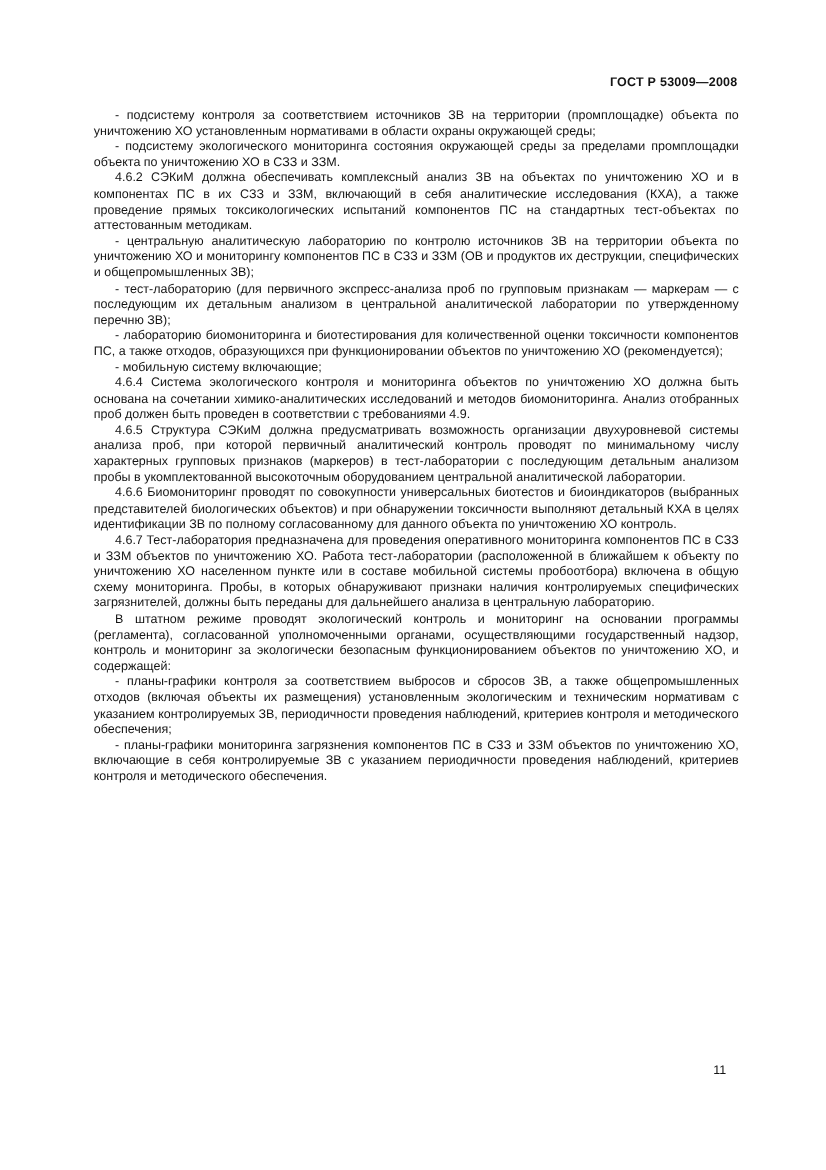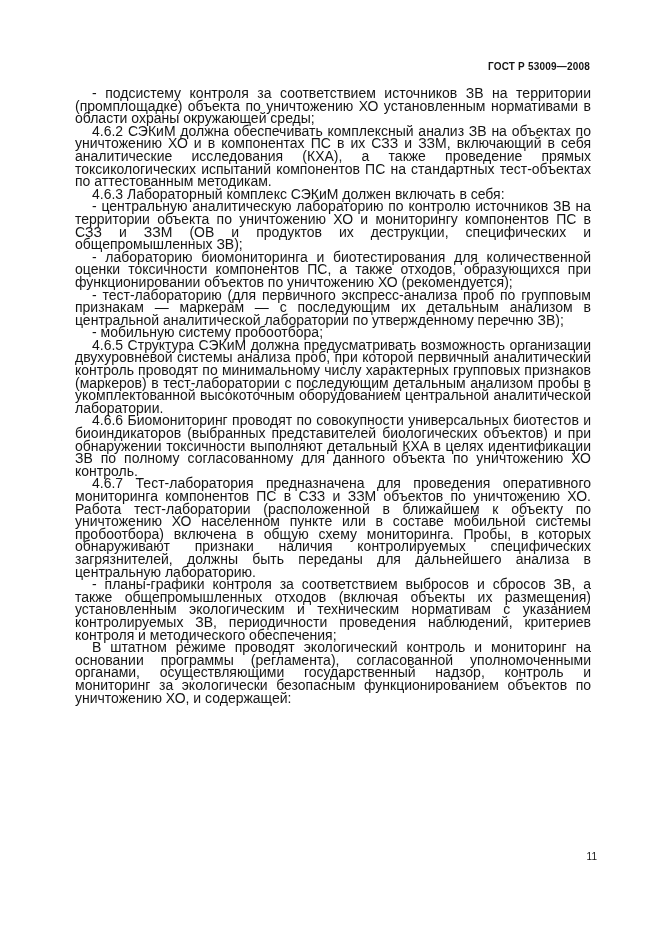--- a/index.html
+++ b/index.html
@@ -19,52 +19,54 @@
     right: 71px;
     font-size: 10px;
     font-weight: bold;
     letter-spacing: 0.2px;
   }
   .doc-body {
     position: absolute;
     top: 87px;
     left: 75px;
     width: 516px;
-    font-size: 14px;
+    font-size: 10px;
     line-height: 12.6px;
     text-align: justify;
     hyphens: auto;
     -webkit-hyphens: auto;
   }
   .para {
     text-indent: 17px;
   }
   .page-number {
     position: absolute;
     top: 851px;
-    right: 64px;
+    right: 80px;
     font-size: 10px;
     text-align: right;
   }
 </style>
 </head>
 <body>
 
 <div class="page">
   <div class="doc-header">ГОСТ Р 53009—2008</div>
 
   <div class="doc-body">
       <p class="para">- подсистему контроля за соответствием источников ЗВ на территории (промплощадке) объекта по уничтожению ХО установленным нормативами в области охраны окружающей среды;</p>
+      <p class="para">- подсистему экологического мониторинга состояния окружающей среды за пределами промплощадки объекта по уничтожению ХО в СЗЗ и ЗЗМ.</p>
       <p class="para">4.6.2 СЭКиМ должна обеспечивать комплексный анализ ЗВ на объектах по уничтожению ХО и в компонентах ПС в их СЗЗ и ЗЗМ, включающий в себя аналитические исследования (КХА), а также проведение прямых токсикологических испытаний компонентов ПС на стандартных тест-объектах по аттестованным методикам.</p>
-      <p class="para">4.6.3 Лабораторный комплекс СЭКиМ должен включать в себя:</p>
       <p class="para">- центральную аналитическую лабораторию по контролю источников ЗВ на территории объекта по уничтожению ХО и мониторингу компонентов ПС в СЗЗ и ЗЗМ (ОВ и продуктов их деструкции, специфических и общепромышленных ЗВ);</p>
+      <p class="para">- тест-лабораторию (для первичного экспресс-анализа проб по групповым признакам — маркерам — с последующим их детальным анализом в центральной аналитической лаборатории по утвержденному перечню ЗВ);</p>
       <p class="para">- лабораторию биомониторинга и биотестирования для количественной оценки токсичности компонентов ПС, а также отходов, образующихся при функционировании объектов по уничтожению ХО (рекомендуется);</p>
-      <p class="para">- тест-лабораторию (для первичного экспресс-анализа проб по групповым признакам — маркерам — с последующим их детальным анализом в центральной аналитической лаборатории по утвержденному перечню ЗВ);</p>
-      <p class="para">- мобильную систему пробоотбора;</p>
+      <p class="para">- мобильную систему включающие;</p>
+      <p class="para">4.6.4 Система экологического контроля и мониторинга объектов по уничтожению ХО должна быть основана на сочетании химико-аналитических исследований и методов биомониторинга. Анализ отобранных проб должен быть проведен в соответствии с требованиями 4.9.</p>
       <p class="para">4.6.5 Структура СЭКиМ должна предусматривать возможность организации двухуровневой системы анализа проб, при которой первичный аналитический контроль проводят по минимальному числу характерных групповых признаков (маркеров) в тест-лаборатории с последующим детальным анализом пробы в укомплектованной высокоточным оборудованием центральной аналитической лаборатории.</p>
       <p class="para">4.6.6 Биомониторинг проводят по совокупности универсальных биотестов и биоиндикаторов (выбранных представителей биологических объектов) и при обнаружении токсичности выполняют детальный КХА в целях идентификации ЗВ по полному согласованному для данного объекта по уничтожению ХО контроль.</p>
       <p class="para">4.6.7 Тест-лаборатория предназначена для проведения оперативного мониторинга компонентов ПС в СЗЗ и ЗЗМ объектов по уничтожению ХО. Работа тест-лаборатории (расположенной в ближайшем к объекту по уничтожению ХО населенном пункте или в составе мобильной системы пробоотбора) включена в общую схему мониторинга. Пробы, в которых обнаруживают признаки наличия контролируемых специфических загрязнителей, должны быть переданы для дальнейшего анализа в центральную лабораторию.</p>
+      <p class="para">В штатном режиме проводят экологический контроль и мониторинг на основании программы (регламента), согласованной уполномоченными органами, осуществляющими государственный надзор, контроль и мониторинг за экологически безопасным функционированием объектов по уничтожению ХО, и содержащей:</p>
       <p class="para">- планы-графики контроля за соответствием выбросов и сбросов ЗВ, а также общепромышленных отходов (включая объекты их размещения) установленным экологическим и техническим нормативам с указанием контролируемых ЗВ, периодичности проведения наблюдений, критериев контроля и методического обеспечения;</p>
-      <p class="para">В штатном режиме проводят экологический контроль и мониторинг на основании программы (регламента), согласованной уполномоченными органами, осуществляющими государственный надзор, контроль и мониторинг за экологически безопасным функционированием объектов по уничтожению ХО, и содержащей:</p>
+      <p class="para">- планы-графики мониторинга загрязнения компонентов ПС в СЗЗ и ЗЗМ объектов по уничтожению ХО, включающие в себя контролируемые ЗВ с указанием периодичности проведения наблюдений, критериев контроля и методического обеспечения.</p>
     </div>
 
   <div class="page-number">11</div>
 </div>
 
 </body></html>

